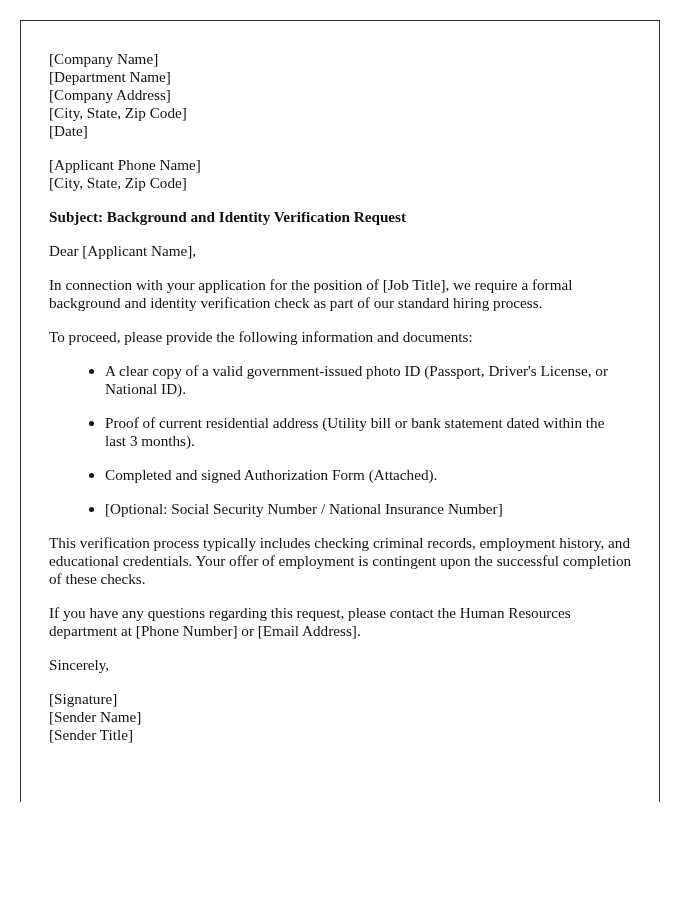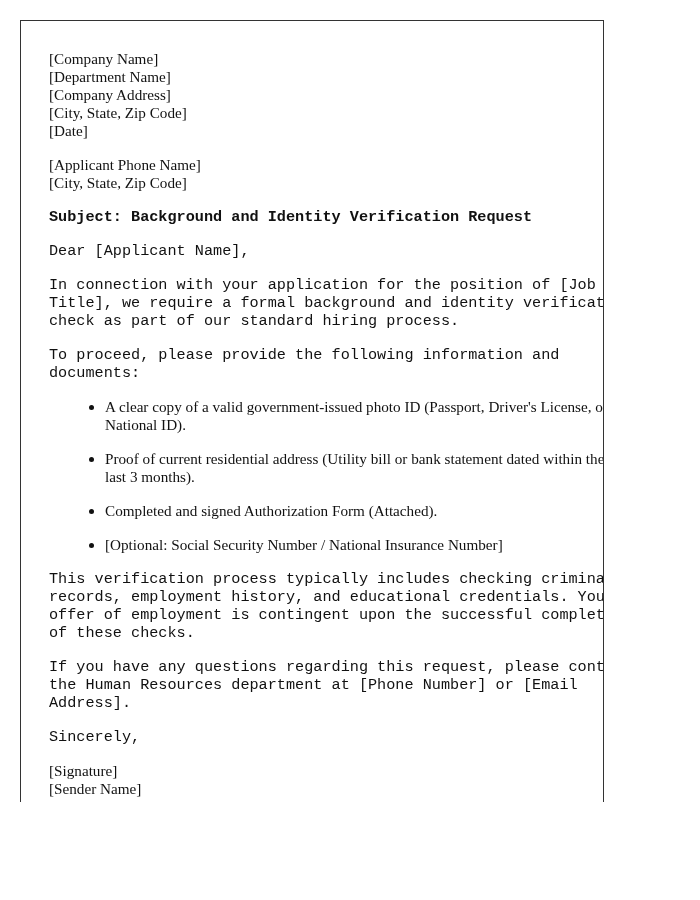--- a/index.html
+++ b/index.html
@@ -1,38 +1,38 @@
 <!DOCTYPE html>
 <html><head>
 <meta charset="utf-8">
 <style>
   html, body { margin: 0; padding: 0; background: #ffffff; }
   body { width: 700px; height: 900px; position: relative; overflow: hidden; }
   .page {
     position: absolute;
     left: 20px; top: 20px;
-    width: 584px; height: 782px;
+    width: 640px; height: 782px;
     border-top: 1px solid #333;
     border-left: 1px solid #333;
     border-right: 1px solid #333;
     box-sizing: border-box;
     overflow: hidden;
   }
   .content {
     position: absolute;
     left: 28px; top: 29px;
     width: 590px;
     font-family: "Liberation Serif", "DejaVu Serif", serif;
     font-size: 15.2px;
     line-height: 18px;
     color: #111;
   }
   .block { margin: 0 0 16px 0; }
   .line { display: block; }
-  p { margin: 0 0 16px 0; font-family: Liberation Mono, monospace; }
+  p { margin: 0 0 16px 0; }
   .subject { font-weight: bold; }
   ul { margin: 0 0 16px 0; padding-left: 40px; }
   li { margin: 16px; }
 </style>
 </head>
 <body>
 
 <div class="page">
   <div class="content">
 

